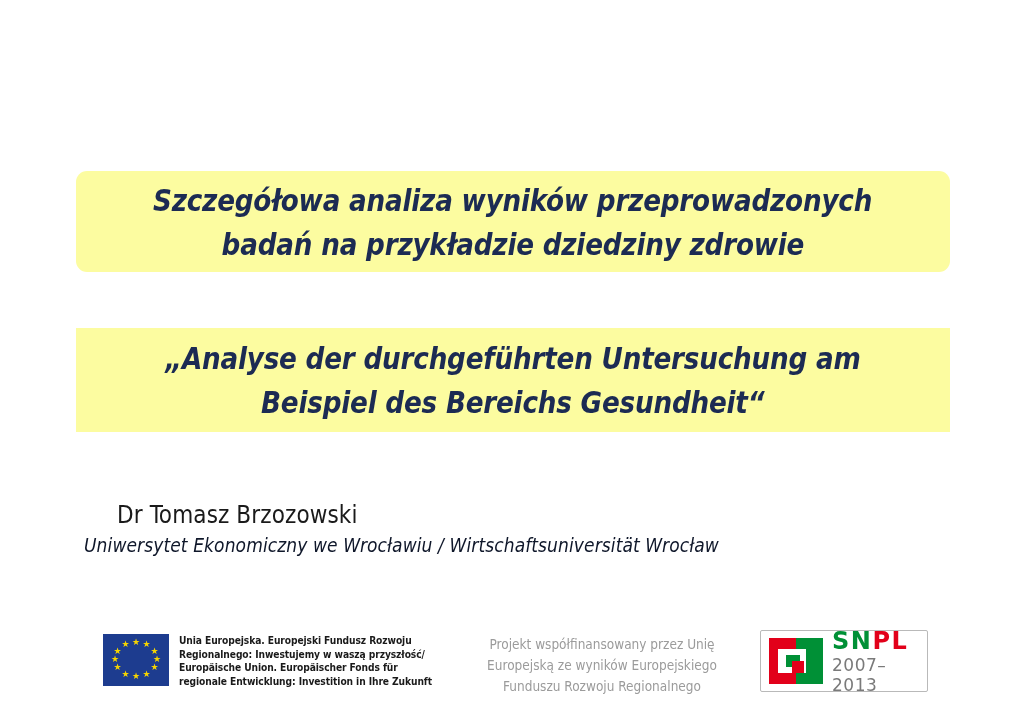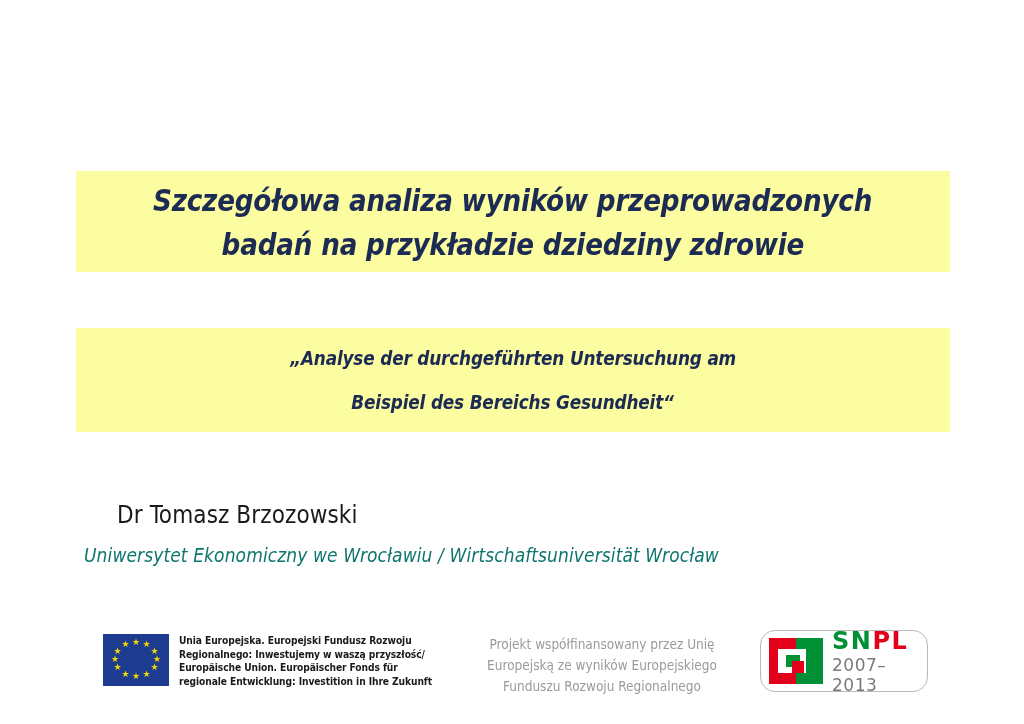--- a/index.html
+++ b/index.html
@@ -38,27 +38,28 @@
     letter-spacing: -0.2px;
   }
   #title-band-1 {
     left: 76px;
     top: 171px;
     width: 874px;
     height: 101px;
     font-size: 31px;
     line-height: 44px;
     padding: 0 10px;
+    border-radius: 11px;
   }
   #title-band-2 {
     left: 76px;
     top: 328px;
     width: 874px;
     height: 104px;
-    font-size: 20px;
+    font-size: 31px;
     line-height: 44px;
     padding: 0 10px;
   }
   .title-line {
     display: block;
     white-space: nowrap;
     transform: scaleX(0.94);
   }
 
   
@@ -74,24 +75,24 @@
     line-height: 30px;
     color: #1a1a1a;
     font-weight: normal;
     letter-spacing: 0.1px;
     margin-left: 33px;
   }
   #author-affiliation {
     font-family: "DejaVu Sans Condensed", "Liberation Sans Narrow", "Liberation Sans", sans-serif;
     font-size: 19px;
     line-height: 26px;
-    color: #0f766e;
+    color: #0f172a;
     font-style: italic;
     letter-spacing: 0.1px;
-    margin-top: 12px;
+    margin-top: 2px;
   }
 
   
   #footer {
     position: absolute;
     left: 0;
     top: 620px;
     width: 808px;
     height: 90px;
   }
@@ -157,21 +158,21 @@
   }
 
   
   #snpl-logo {
     position: absolute;
     left: 760px;
     top: 10px;
     width: 168px;
     height: 62px;
     border: 1.5px solid #b9b9b9;
-    border-radius: 15px;
+    border-radius: 2px;
     background: #ffffff;
     box-sizing: border-box;
     display: flex;
     align-items: center;
     padding-left: 8px;
   }
   #snpl-mark {
     position: relative;
     width: 54px;
     height: 46px;

